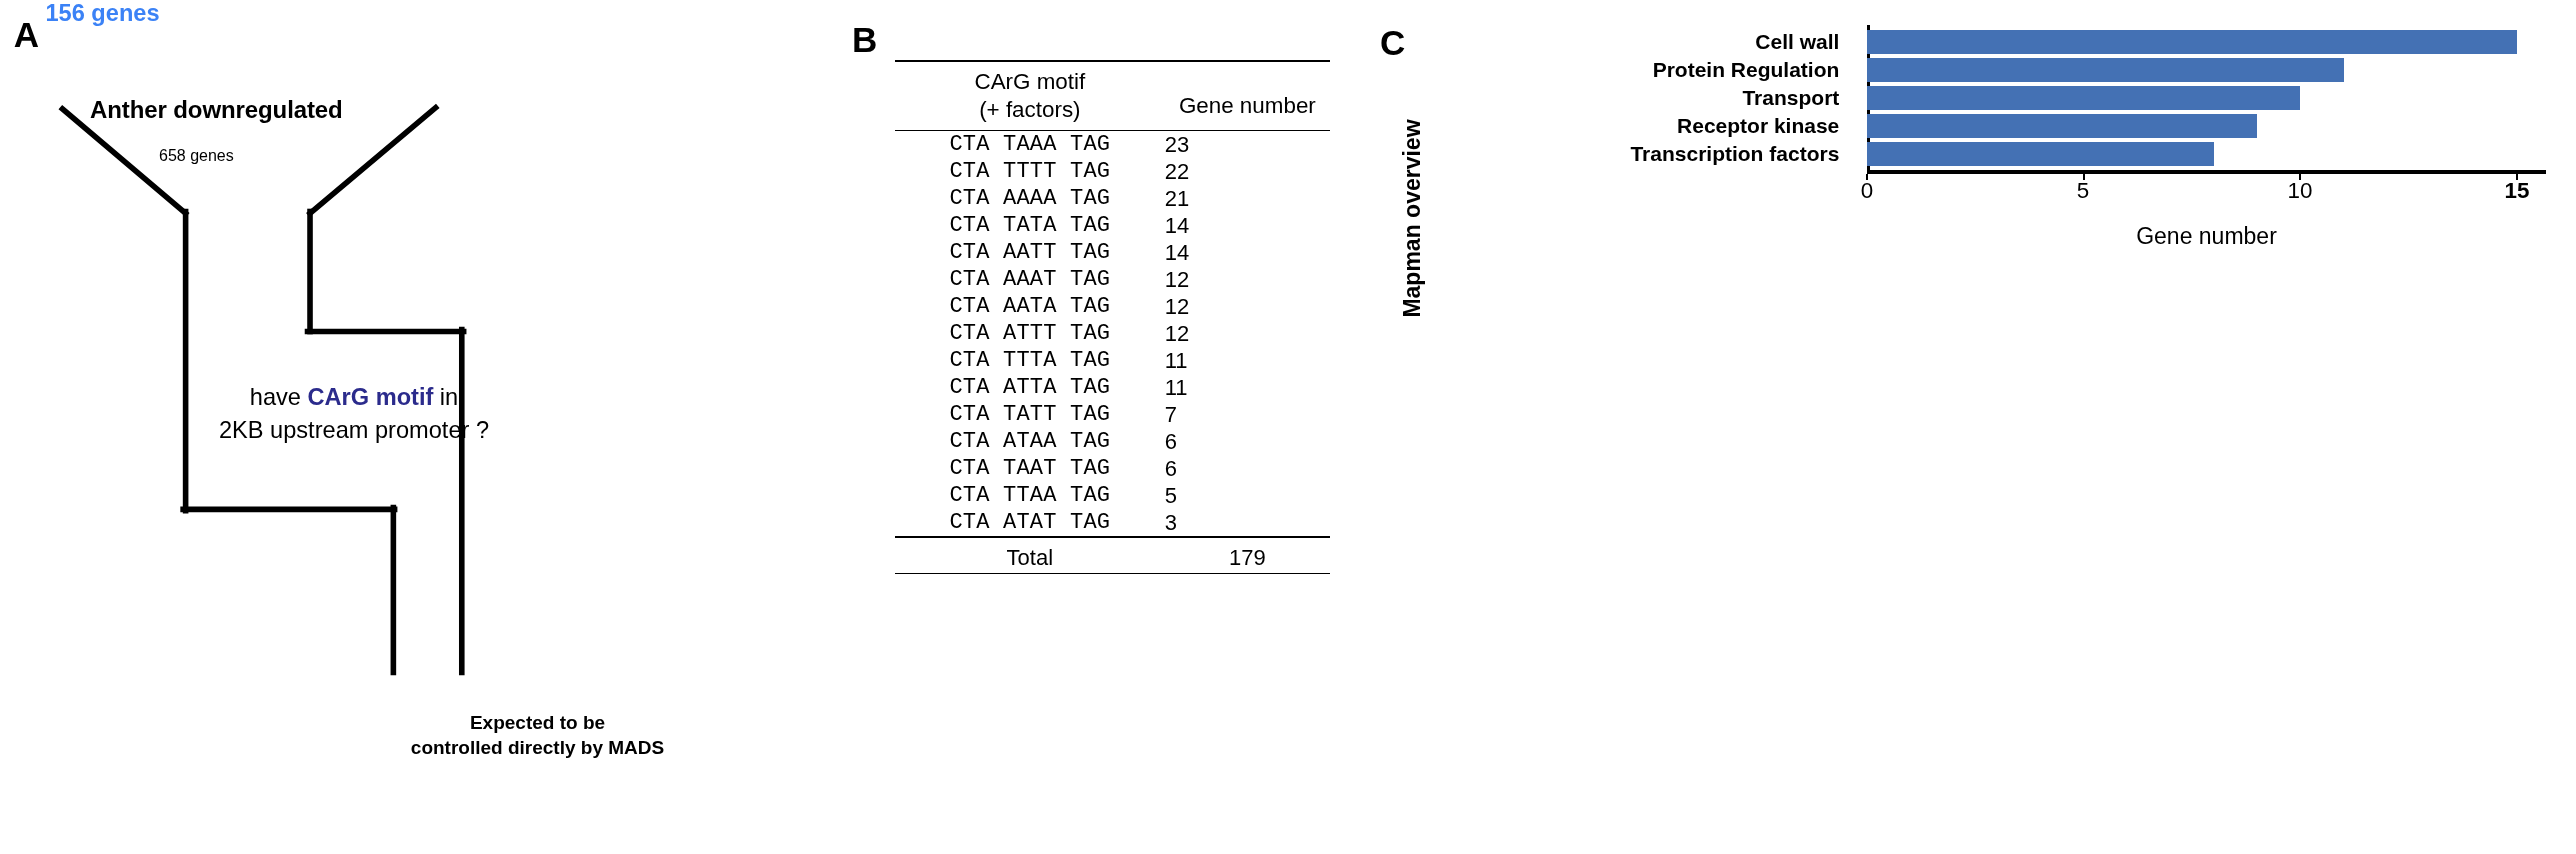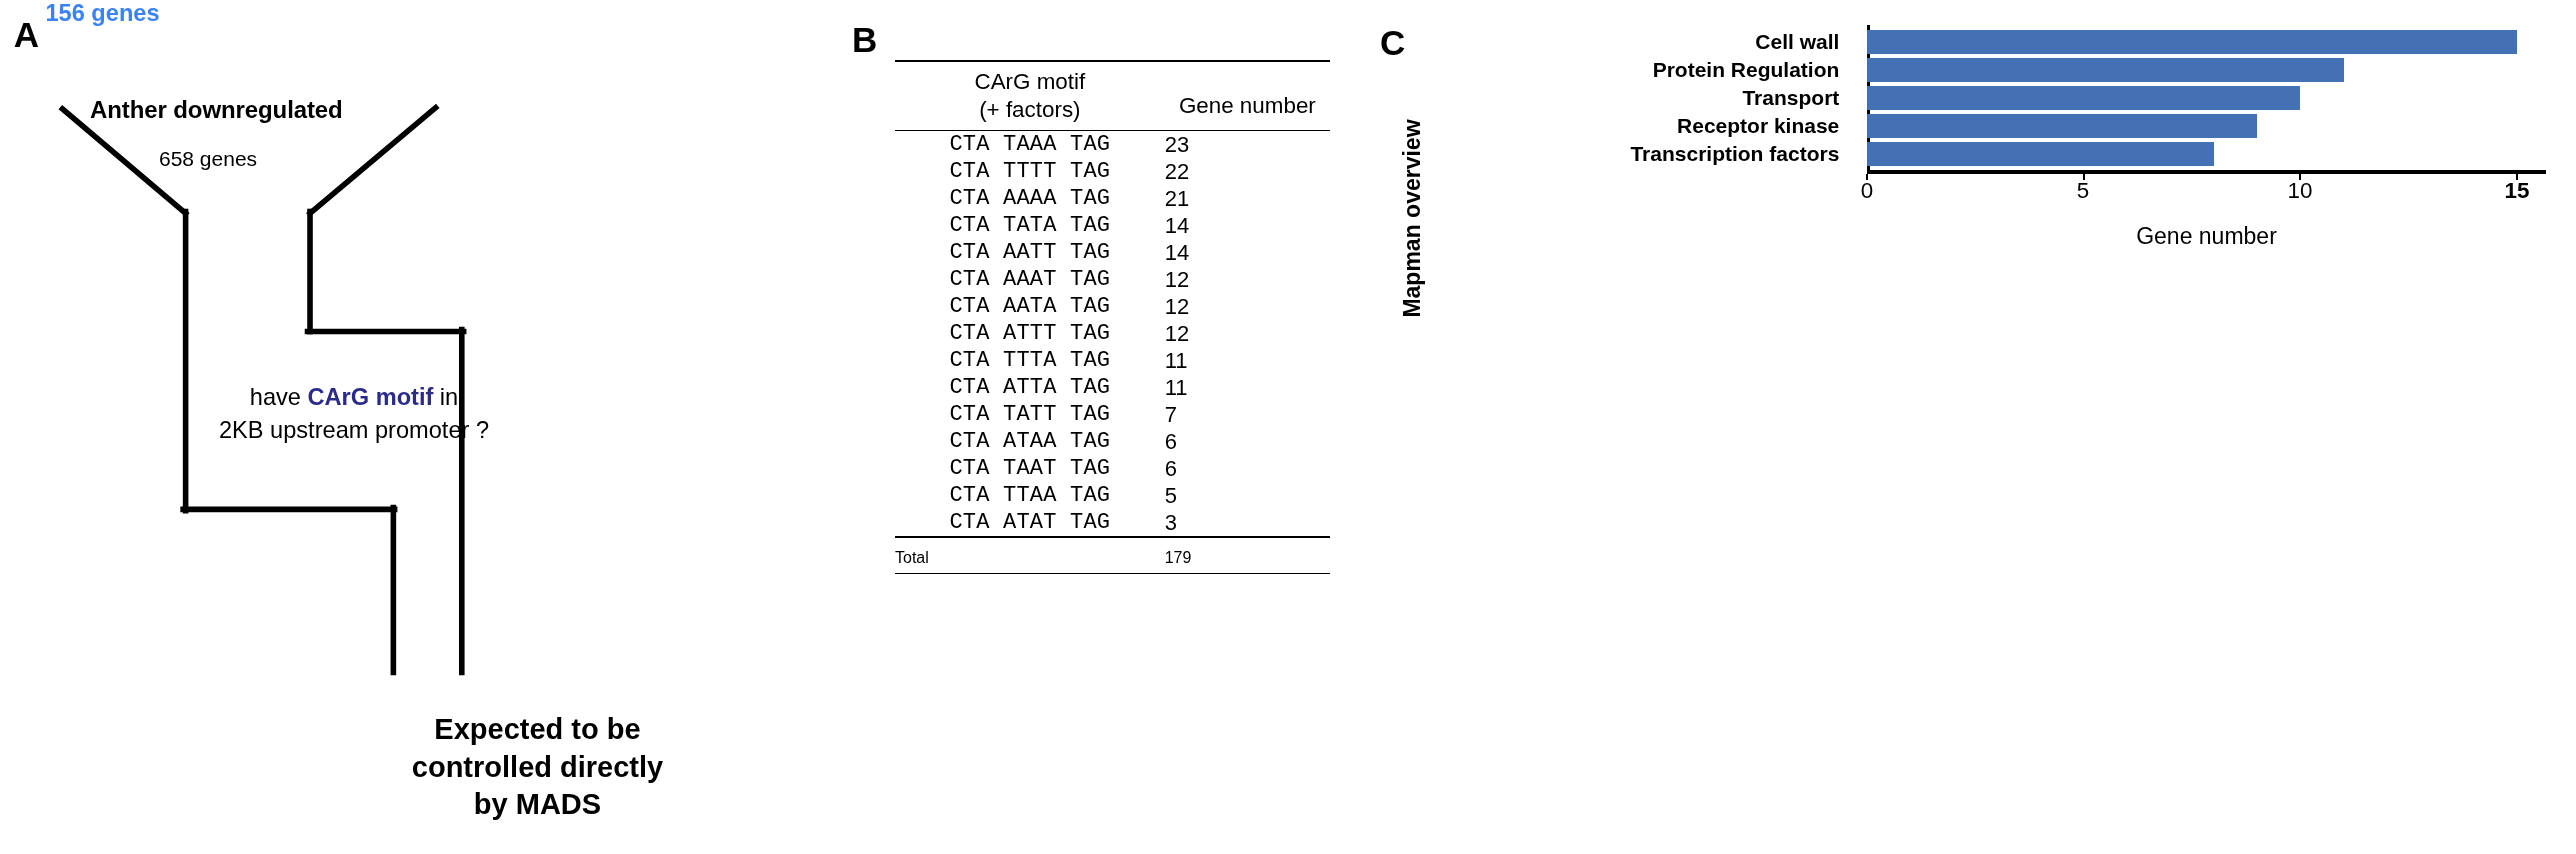--- a/index.html
+++ b/index.html
@@ -51,39 +51,39 @@
     white-space: nowrap;
   }
   #txt-anther {
     left: 90px; top: 95px;
     font-size: 24px;
     font-weight: bold;
     letter-spacing: -0.1px;
   }
   #txt-658 {
     left: 159px; top: 146px;
-    font-size: 21px;
+    font-size: 16px;
     font-weight: normal;
   }
   #txt-question {
     left: 180px; top: 381px;
     font-size: 23.6px;
     font-weight: normal;
     line-height: 1.38;
     text-align: center;
     white-space: normal;
     width: 348px;
   }
   .carg-hl {
     color: #2b2b8c;
     font-weight: bold;
   }
   #txt-expected {
     left: 407px; top: 711px;
-    font-size: 29px;
+    font-size: 19px;
     font-weight: bold;
     line-height: 1.30;
     text-align: center;
     white-space: normal;
     width: 261px;
   }
   #txt-156 {
     left: 435px; top: 789px;
     font-size: 23.6px;
     font-weight: bold;
@@ -128,22 +128,22 @@
     height: 27px;
     letter-spacing: 0.2px;
     font-family: Liberation Mono, monospace;
   }
   .num-cell {
     font-size: 22px;
     text-align: left;
     height: 27px;
   }
   .total-cell {
-    font-size: 16px;
-    text-align: left;
+    font-size: 22px;
+    text-align: center;
     height: 31px;
     padding-top: 3.7px !important;
   }
 
   
   #panel-c {
     position: absolute;
     left: 1369px; top: 0;
     width: 1207px; height: 854px;
   }

